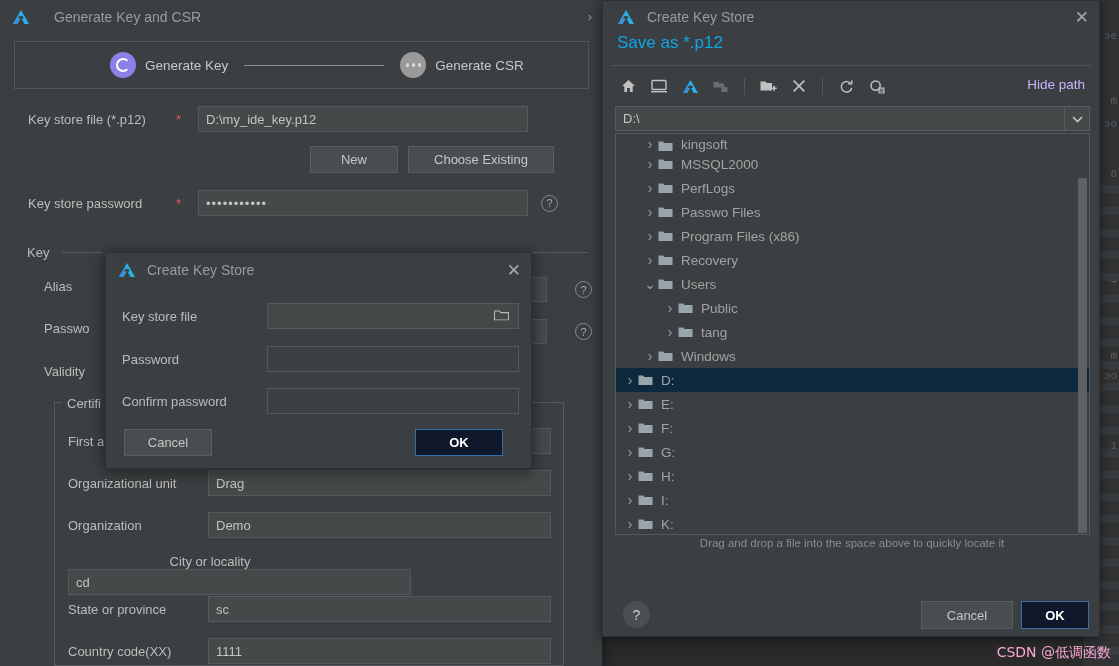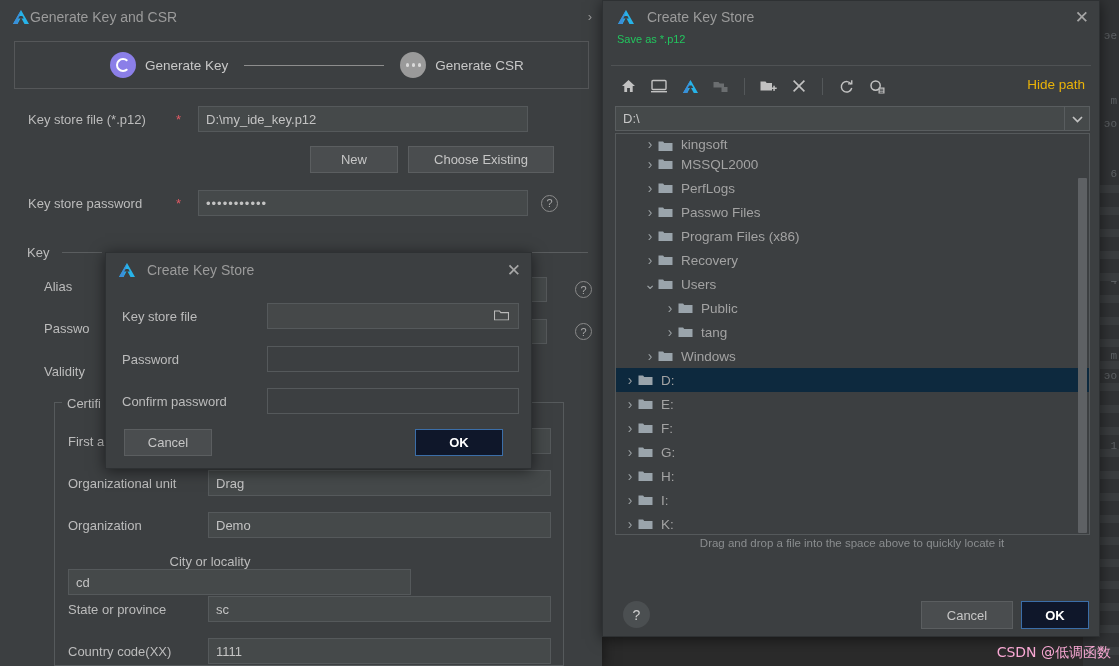--- a/index.html
+++ b/index.html
@@ -22,21 +22,21 @@
   .dlg{position:absolute;background:#3c3f41;box-shadow:0 2px 14px rgba(0,0,0,.55);}
   .dlg-title-text{color:#9b9b9b;font-size:14px;}
   .logo{width:18px;height:16px;flex:none;position:relative;}
   .logo svg{display:block;}
   .close-x{color:#a6a6a6;font-size:17px;line-height:1;cursor:default;}
 
   
   #main-dialog{left:0;top:0;width:602px;height:666px;background:#3c3f41;}
   #main-titlebar{position:absolute;left:0;top:0;width:602px;height:33px;
     background:#3c3f41;display:flex;align-items:center;padding-left:12px;box-sizing:border-box;}
-  #main-titlebar .dlg-title-text{margin-left:0;}
+  #main-titlebar .dlg-title-text{margin-left:24px;}
   .title-chevron{position:absolute;right:10px;top:9px;color:#9a9a9a;font-size:13px;}
 
   .stepper{position:absolute;left:14px;top:41px;width:575px;height:48px;
     border:1px solid #555759;box-sizing:border-box;background:#3c3f41;
     display:flex;align-items:center;}
   .step{display:flex;align-items:center;gap:9px;}
   .step-dot{width:26px;height:26px;border-radius:50%;display:flex;align-items:center;
     justify-content:center;flex:none;}
   .step-dot.active{background:#8b7fe8;}
   .step-dot.inactive{background:#9a9a9a;}
@@ -70,26 +70,26 @@
     align-items:center;padding:0 10px 0 12px;box-sizing:border-box;}
   #inner-titlebar .dlg-title-text{margin-left:11px;flex:1;}
   .browse-ico{position:absolute;right:9px;top:50%;transform:translateY(-50%);}
 
   
   #file-dialog{left:602px;top:0;width:498px;height:637px;background:#3c3f41;
     border:1px solid #2e3133;box-sizing:border-box;}
   #file-titlebar{position:absolute;left:0;top:0;width:100%;height:32px;display:flex;
     align-items:center;padding:0 10px 0 14px;box-sizing:border-box;}
   #file-titlebar .dlg-title-text{margin-left:12px;flex:1;font-size:14px;}
-  .saveas{position:absolute;left:14px;top:32px;color:#22c55e;font-size:11px;}
+  .saveas{position:absolute;left:14px;top:32px;color:#0ea5e9;font-size:17px;}
   .tb-sep{position:absolute;left:8px;top:64px;width:480px;height:1px;background:#4f5254;}
   .toolbar{position:absolute;left:14px;top:70px;height:30px;display:flex;align-items:center;gap:9px;}
   .tbtn{width:22px;height:22px;display:flex;align-items:center;justify-content:center;}
   .tb-div{width:1px;height:17px;background:#54585a;margin:0 3px;}
-  .hidepath{position:absolute;right:14px;top:76px;color:#eab308;font-size:13.5px;}
+  .hidepath{position:absolute;right:14px;top:76px;color:#c4b5fd;font-size:13.5px;}
   .pathbar{position:absolute;left:12px;top:105px;width:475px;height:25px;
     background:#45494a;border:1px solid #595d5f;box-sizing:border-box;display:flex;align-items:center;}
   .pathbar .pv{flex:1;padding-left:7px;color:#c6c6c6;font-size:13px;}
   .pathbar .arrow{width:24px;height:100%;display:flex;align-items:center;justify-content:center;
     border-left:1px solid #595d5f;}
 
   .tree{position:absolute;left:12px;top:132px;width:475px;height:402px;
     background:#3c3f41;border:1px solid #55595b;box-sizing:border-box;overflow:hidden;}
   .trow{height:24px;display:flex;align-items:center;box-sizing:border-box;}
   .trow.sel{background:#0d293e;}

